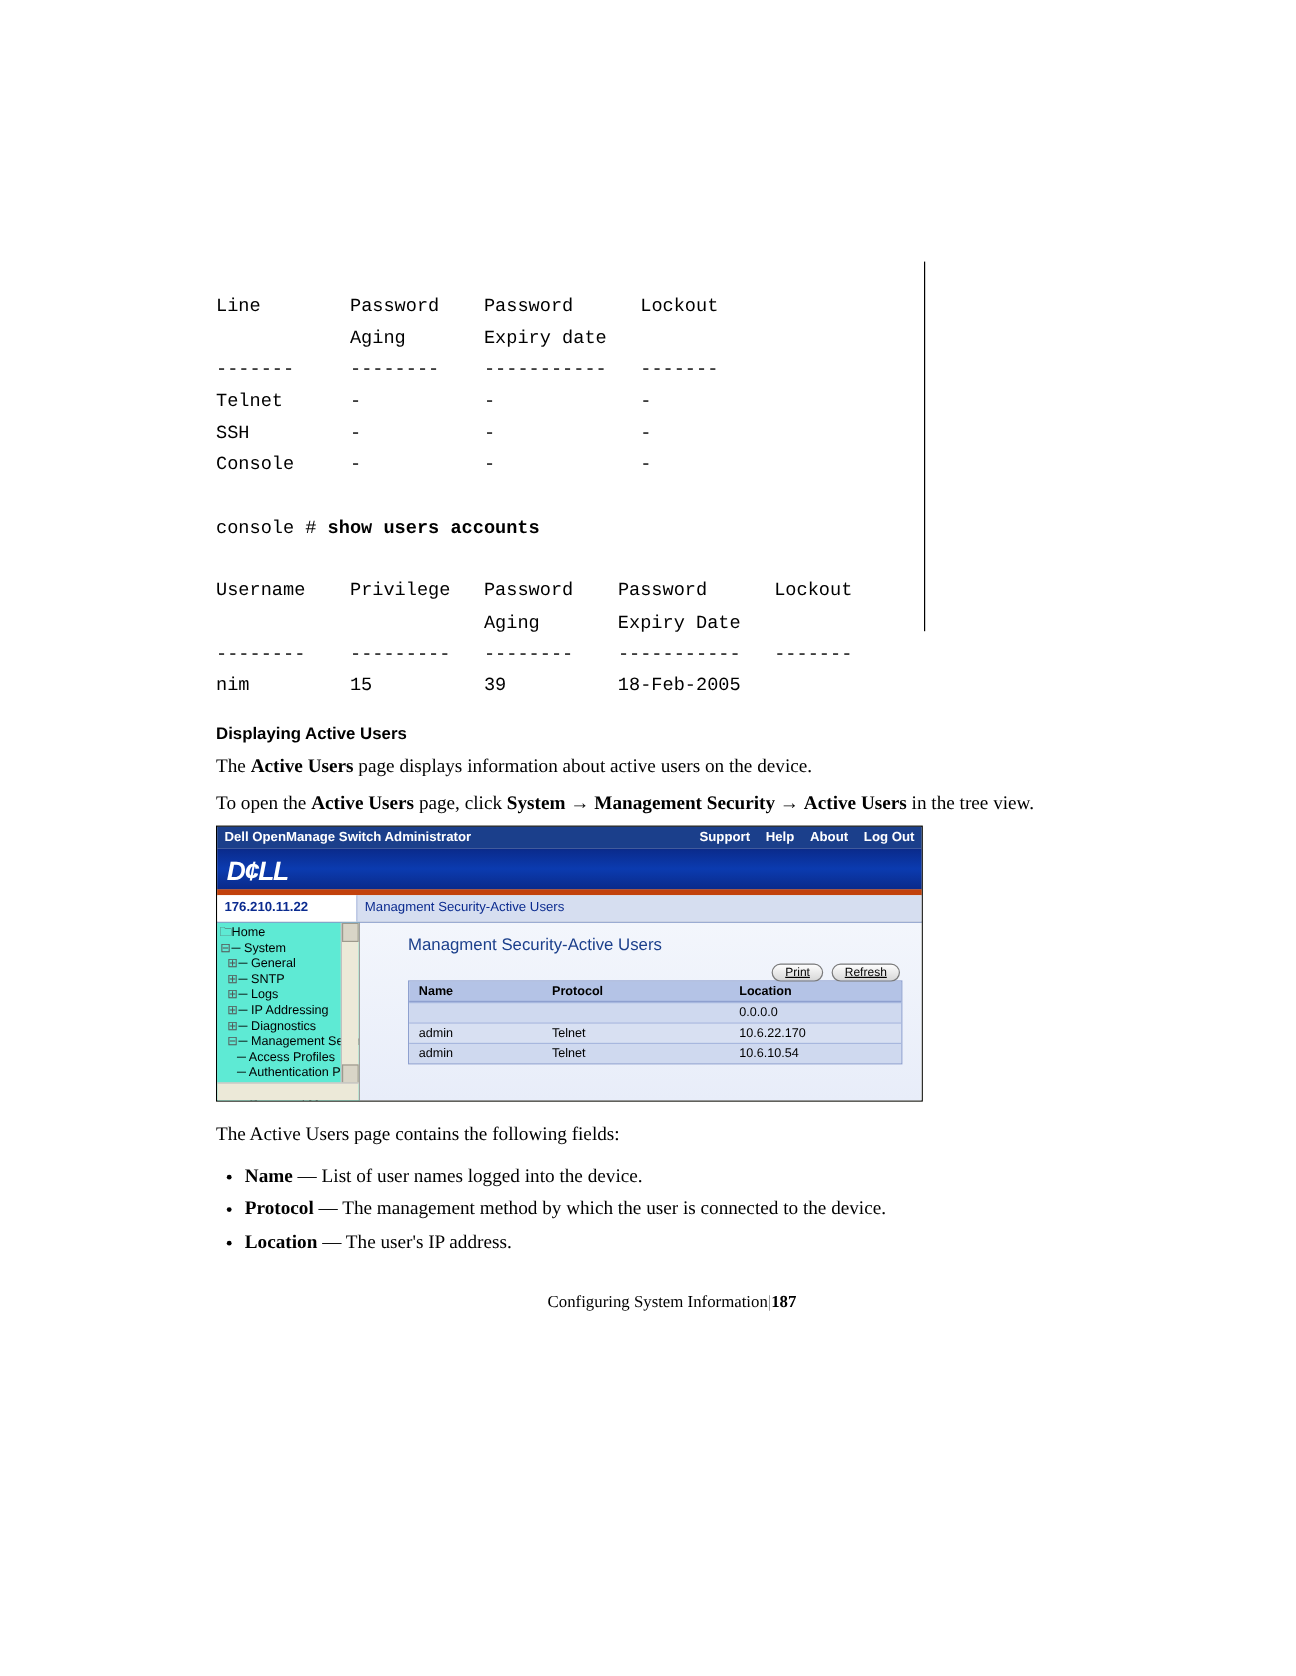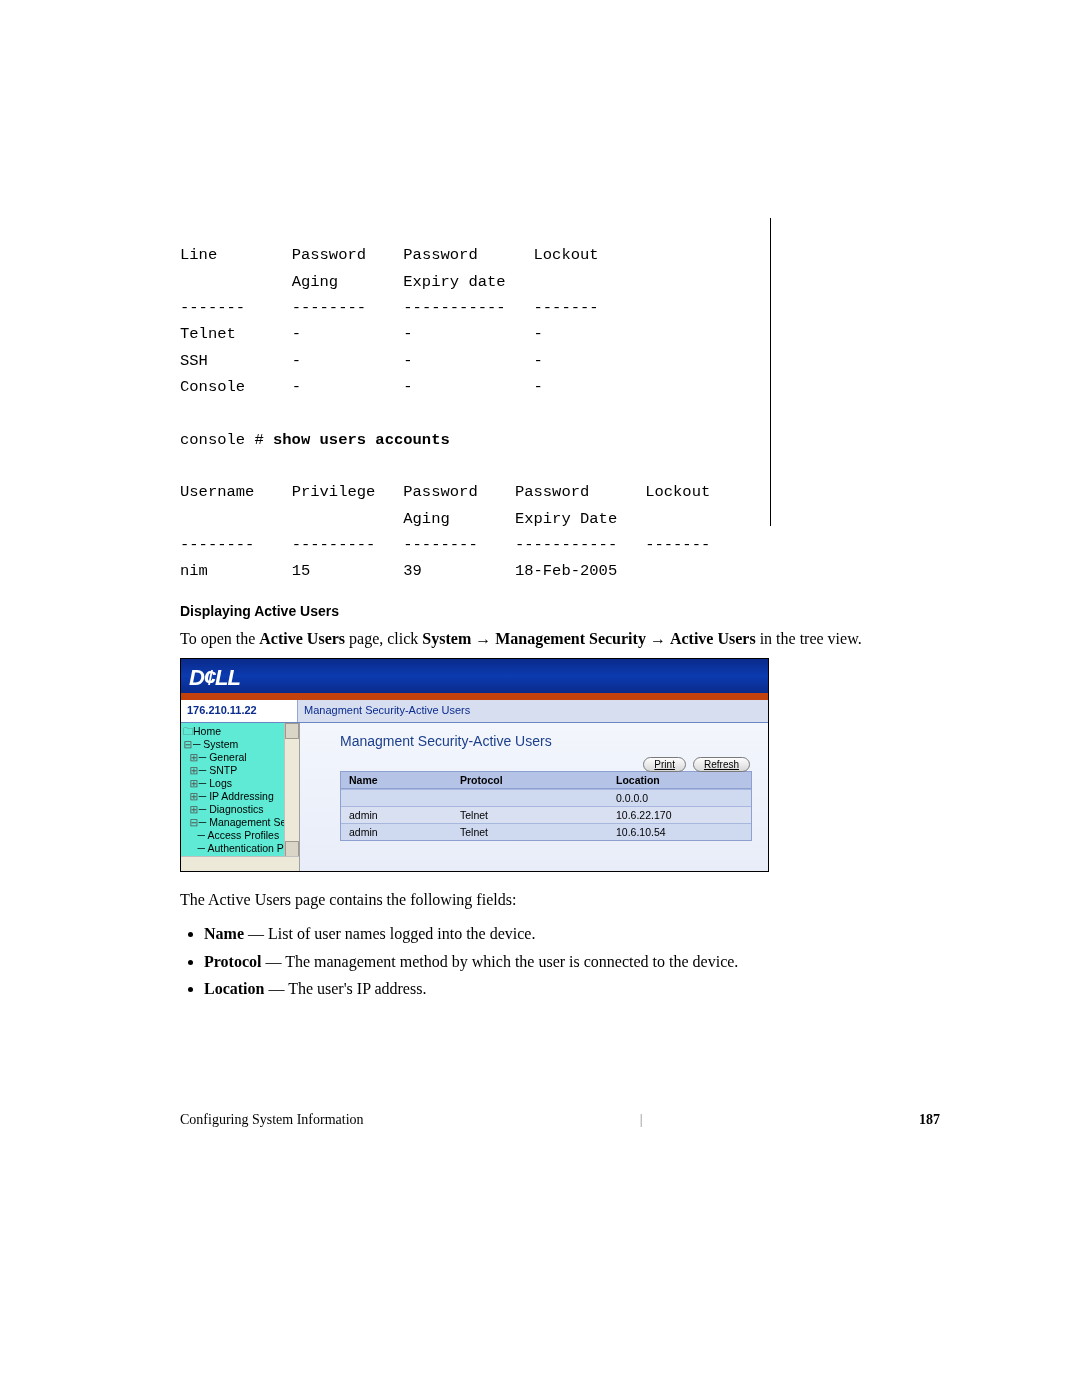--- a/index.html
+++ b/index.html
@@ -76,21 +76,21 @@
     font-family: Arial, sans-serif;
     font-weight: 900;
     color: #fff;
     font-size: 22px;
     letter-spacing:-1px;
     font-style: italic;
   }
   .shot-infobar {
     display: flex;
     height: 22px;
-    border-top:7px solid #c2410c;
+    border-top:5px solid #c2410c;
     border-bottom:1px solid #6b86c4;
   }
   .ip-cell {
     width: 104px;
     background:#fff;
     border-right:1px solid #94a6d6;
     font-weight:bold;
     font-size:11px;
     color:#0b2b8f;
     padding:4px 6px;
@@ -171,25 +171,25 @@
   .col-a{width:95px;} .col-b{width:140px;} .col-c{flex:1;}
   .grid-row { display:flex; background:#cfd9ef; border-top:1px solid #a7b7de;}
   .grid-row:nth-child(odd){background:#d8e0f2;}
 
   .bullets { margin:8px 0 0 24px; padding:0; }
   .bullets li { font-size:16px; line-height:1.7; margin:0; }
   .bullets b { font-weight:bold; }
 
   .footer {
     position:absolute;
-    top:1112px;
+    top:1078px;
     left:180px;
     width:760px;
     display:flex;
-    justify-content:space-between;
+    justify-content:center;
     font-size:14px;
     align-items:center;
   }
   .footer .sep{color:#888;}
   .footer .pn{font-weight:bold;}
   .rule-right{
     position:absolute;
     top:218px;
     left:770px;
     width:1px;
@@ -216,25 +216,37 @@
 
 <span>Username</span>    <span>Privilege</span>   <span>Password</span>    <span>Password</span>      <span>Lockout</span>
                         <span>Aging</span>       <span>Expiry Date</span>
 <span>--------</span>    <span>---------</span>   <span>--------</span>    <span>-----------</span>   <span>-------</span>
 <span>nim</span>         <span>15</span>          <span>39</span>          <span>18-Feb-2005</span></span>
 </div>
 
   <div class="section-title">Displaying Active Users</div>
 
   <p class="bodytext">
+    <span>The </span><b>Active Users</b><span> page displays information about active users on the device.</span>
+  </p>
+  <p class="bodytext">
     <span>To open the </span><b>Active Users</b><span> page, click </span><b>System</b><span> → </span><b>Management Security</b><span> → </span><b>Active Users</b><span> in the tree view.</span>
   </p>
 
 
   <div class="shot">
+    <div class="shot-titlebar">
+      <span>Dell OpenManage Switch Administrator</span>
+      <span class="links">
+        <span>Support</span>
+        <span>Help</span>
+        <span>About</span>
+        <span>Log Out</span>
+      </span>
+    </div>
     <div class="shot-brandbar">
       <div class="dell-logo">D¢LL</div>
     </div>
     <div class="shot-infobar">
       <div class="ip-cell">176.210.11.22</div>
       <div class="breadcrumb-cell">Managment Security-Active Users</div>
     </div>
     <div class="shot-body">
       <div class="tree">
         <div class="tree-inner">

